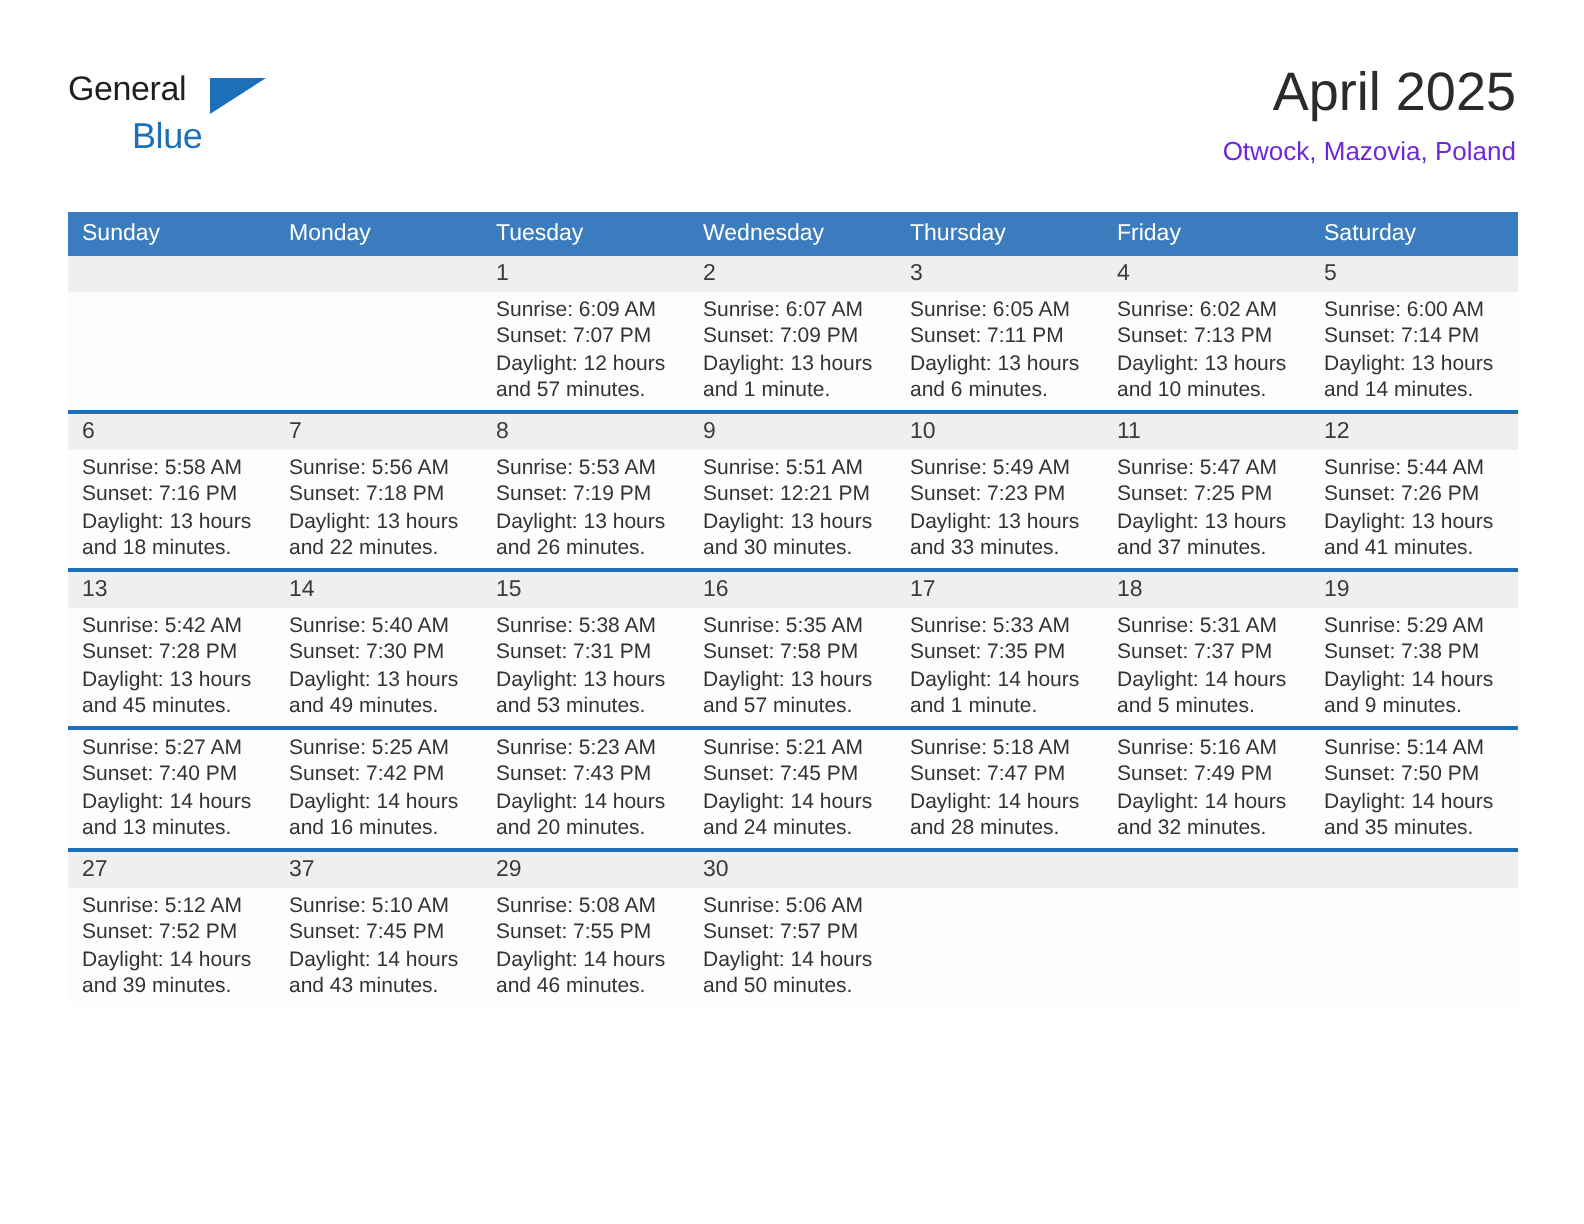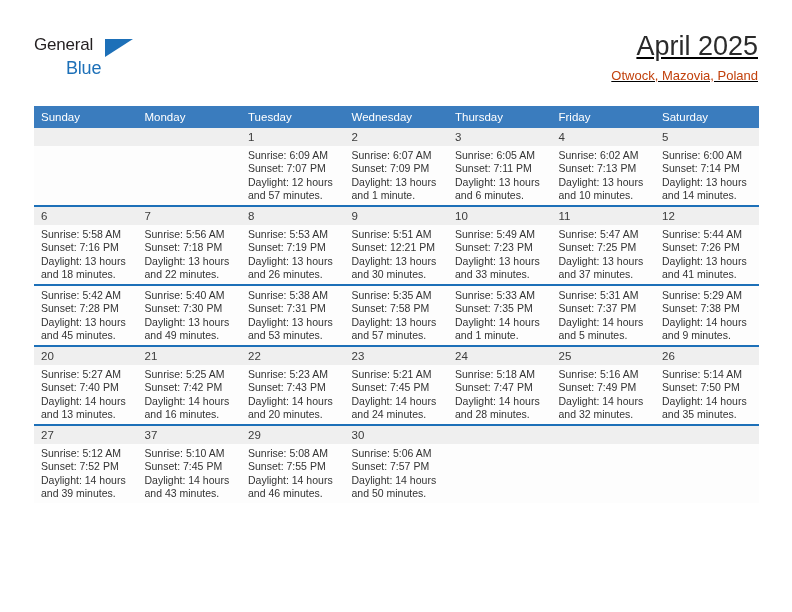--- a/index.html
+++ b/index.html
@@ -53,33 +53,32 @@
     font-size: 18px;
     color: #1d70b8;
     letter-spacing: -0.2px;
     height: 22px;
   }
 
   .title-wrap {
     position: absolute;
     right: 0; top: 0;
     text-align: right;
-    text-decoration: underline;
   }
   .month-title {
     font-size: 27px;
     color: #2b2b2b;
     font-weight: 400;
     line-height: 32px;
     white-space: nowrap;
   }
   .location {
     margin-top: 6px;
     font-size: 13px;
-    color: #c2410c;
+    color: #6d28d9;
     line-height: 16px;
     white-space: nowrap;
   }
 
   
   .calendar {
     position: absolute;
     left: 34px; top: 106px;
     width: 724px;
   }
@@ -256,20 +255,29 @@
             </td>
             <td>
               <div class="cellinfo">Sunrise: 5:44 AM
 Sunset: 7:26 PM
 Daylight: 13 hours and 41 minutes.</div>
             </td>
           </tr>
           <tr class="wk-sep">
             <td colspan="7"></td>
           </tr>
+          <tr class="wk-num">
+            <td>13</td>
+            <td>14</td>
+            <td>15</td>
+            <td>16</td>
+            <td>17</td>
+            <td>18</td>
+            <td>19</td>
+          </tr>
           <tr class="wk-body">
             <td>
               <div class="cellinfo">Sunrise: 5:42 AM
 Sunset: 7:28 PM
 Daylight: 13 hours and 45 minutes.</div>
             </td>
             <td>
               <div class="cellinfo">Sunrise: 5:40 AM
 Sunset: 7:30 PM
 Daylight: 13 hours and 49 minutes.</div>
@@ -295,29 +303,20 @@
 Daylight: 14 hours and 5 minutes.</div>
             </td>
             <td>
               <div class="cellinfo">Sunrise: 5:29 AM
 Sunset: 7:38 PM
 Daylight: 14 hours and 9 minutes.</div>
             </td>
           </tr>
           <tr class="wk-sep">
             <td colspan="7"></td>
-          </tr>
-          <tr class="wk-num">
-            <td>20</td>
-            <td>21</td>
-            <td>22</td>
-            <td>23</td>
-            <td>24</td>
-            <td>25</td>
-            <td>26</td>
           </tr>
           <tr class="wk-body">
             <td>
               <div class="cellinfo">Sunrise: 5:27 AM
 Sunset: 7:40 PM
 Daylight: 14 hours and 13 minutes.</div>
             </td>
             <td>
               <div class="cellinfo">Sunrise: 5:25 AM
 Sunset: 7:42 PM

